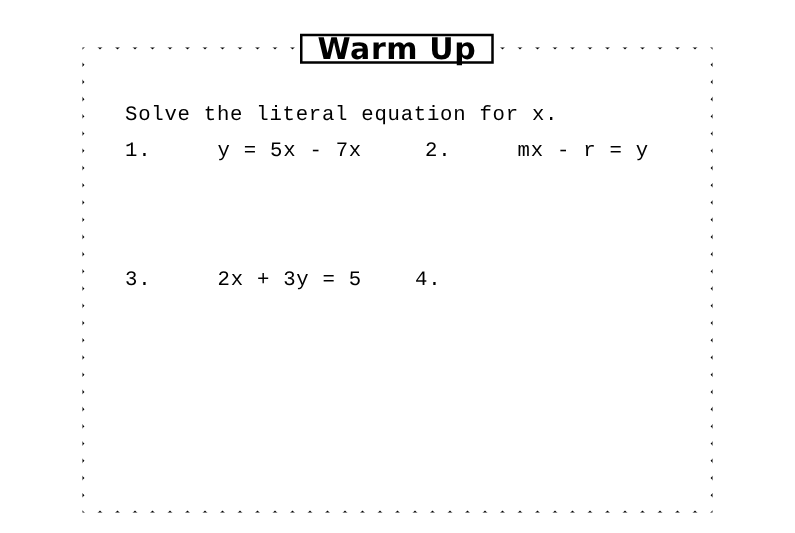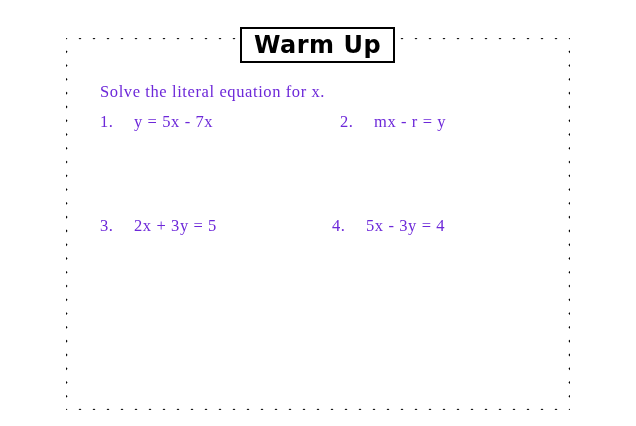--- a/index.html
+++ b/index.html
@@ -34,21 +34,21 @@
     width: 100%;
     height: 100%;
   }
 
   
   #title-box {
     position: absolute;
     left: 240px;
     top: 27px;
     width: 155px;
-    height: 36px;
+    height: 24px;
     background: #ffffff;
     border: 2px solid #000000;
     box-sizing: border-box;
     display: flex;
     align-items: center;
     justify-content: center;
   }
   #title-text {
     font-family: "DejaVu Sans", sans-serif;
     font-weight: bold;
@@ -58,22 +58,22 @@
     line-height: 1;
     white-space: nowrap;
   }
 
   
   #content {
     position: absolute;
     left: 100px;
     top: 82px;
     width: 450px;
-    color: #6d28d9;
-    font-family: Liberation Serif, serif;
+    color: #000000;
+    font-family: Liberation Mono, monospace;
     font-size: 16.5px;
     letter-spacing: 0.6px;
   }
 
   .prompt-line {
     margin: 0 0 10px 0;
     white-space: nowrap;
   }
 
   .problem-row {
@@ -83,20 +83,21 @@
   }
   .problem {
     display: flex;
   }
   .num {
     width: 34px;
     flex: 0 0 34px;
   }
   .eq {
     white-space: pre;
+    margin-left: 40px;
   }
 
   
   .row1 .p1 { width: 240px; flex: 0 0 240px; }
   .row1 .p2 { width: 200px; flex: 0 0 200px; }
   .row2 .p1 { width: 232px; flex: 0 0 232px; }
   .row2 .p2 { width: 200px; flex: 0 0 200px; }
 
   .gap-block {
     height: 78px;
@@ -135,18 +136,17 @@
     <div class="gap-block"></div>
 
 
     <div class="problem-row row2">
       <div class="problem p1">
         <span class="num">3.</span>
         <span class="eq">2x + 3y = 5</span>
       </div>
       <div class="problem p2">
         <span class="num">4.</span>
-        <span class="eq">5x - 3y = 4</span>
       </div>
     </div>
 
   </div>
 </div>
 
 </body></html>

